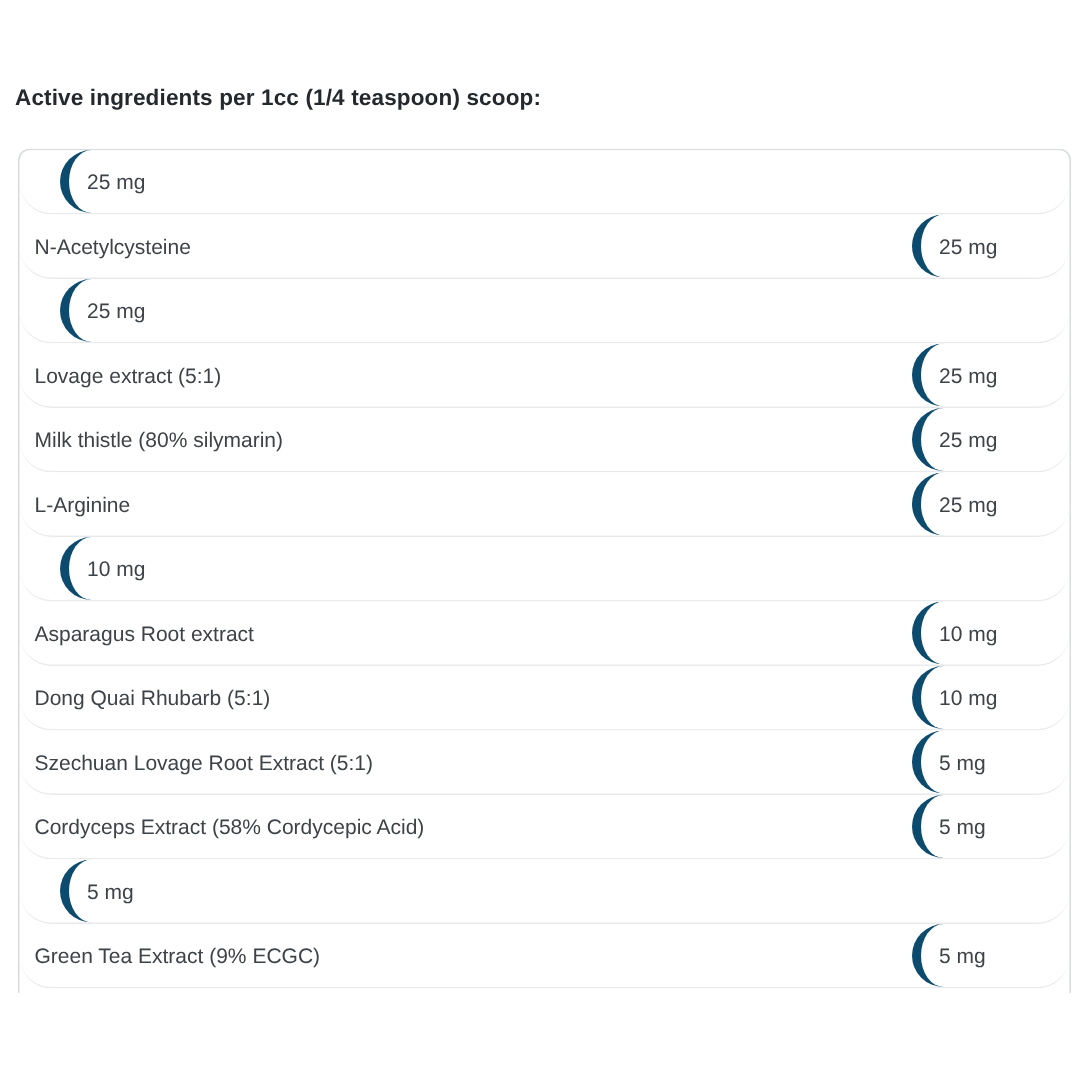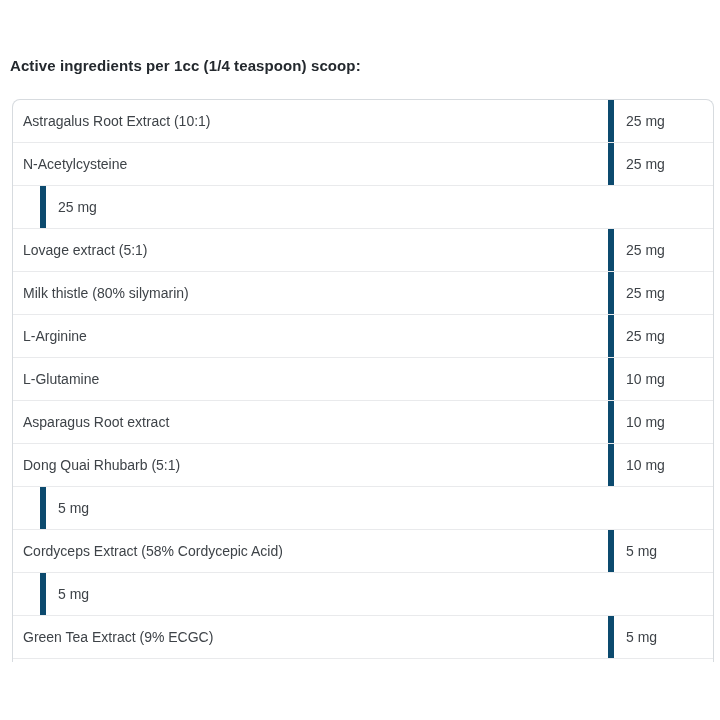--- a/index.html
+++ b/index.html
@@ -1,15 +1,15 @@
 <!DOCTYPE html>
 <html><head>
 <meta charset="utf-8">
 <style>
-  * { margin: 0; padding: 0; box-sizing: border-box; }
+  * { margin: 0; padding: 0; box-sizing: border-box; border-radius: 25px; }
   html, body {
     width: 720px;
     height: 720px;
     background: #ffffff;
     font-family: "Liberation Sans", "DejaVu Sans", sans-serif;
     overflow: hidden;
   }
   .page {
     position: relative;
     width: 720px;
@@ -62,21 +62,20 @@
 </head>
 <body>
 
 <div class="page">
 
   <div class="heading">Active ingredients per 1cc (1/4 teaspoon) scoop:</div>
 
   <div class="table-wrap">
 
     <div class="row">
-      <div class="cell ingredient">Astragalus Root Extract (10:1)</div>
       <div class="cell amount">25 mg</div>
     </div>
 
     <div class="row">
       <div class="cell ingredient">N-Acetylcysteine</div>
       <div class="cell amount">25 mg</div>
     </div>
 
     <div class="row">
       <div class="cell amount">25 mg</div>
@@ -91,35 +90,35 @@
       <div class="cell ingredient">Milk thistle (80% silymarin)</div>
       <div class="cell amount">25 mg</div>
     </div>
 
     <div class="row">
       <div class="cell ingredient">L-Arginine</div>
       <div class="cell amount">25 mg</div>
     </div>
 
     <div class="row">
-      <div class="cell ingredient">L-Glutamine</div>
       <div class="cell amount">10 mg</div>
     </div>
 
     <div class="row">
       <div class="cell ingredient">Asparagus Root extract</div>
       <div class="cell amount">10 mg</div>
     </div>
 
     <div class="row">
       <div class="cell ingredient">Dong Quai Rhubarb (5:1)</div>
       <div class="cell amount">10 mg</div>
     </div>
 
     <div class="row">
+      <div class="cell ingredient">Szechuan Lovage Root Extract (5:1)</div>
       <div class="cell amount">5 mg</div>
     </div>
 
     <div class="row">
       <div class="cell ingredient">Cordyceps Extract (58% Cordycepic Acid)</div>
       <div class="cell amount">5 mg</div>
     </div>
 
     <div class="row">
       <div class="cell amount">5 mg</div>

